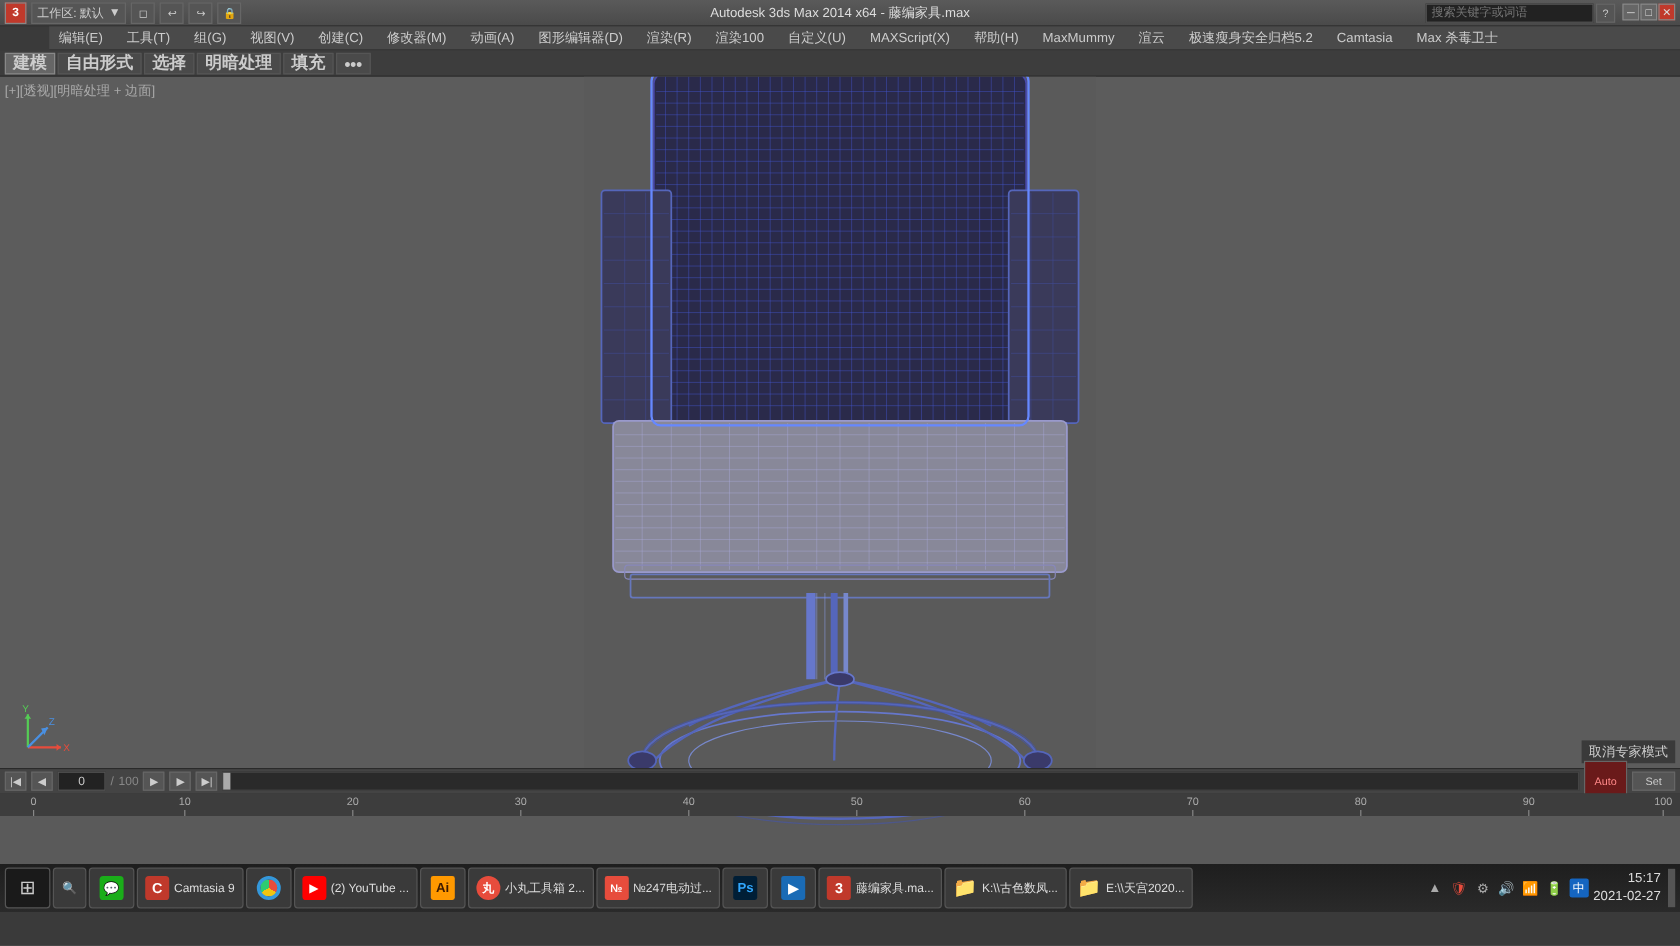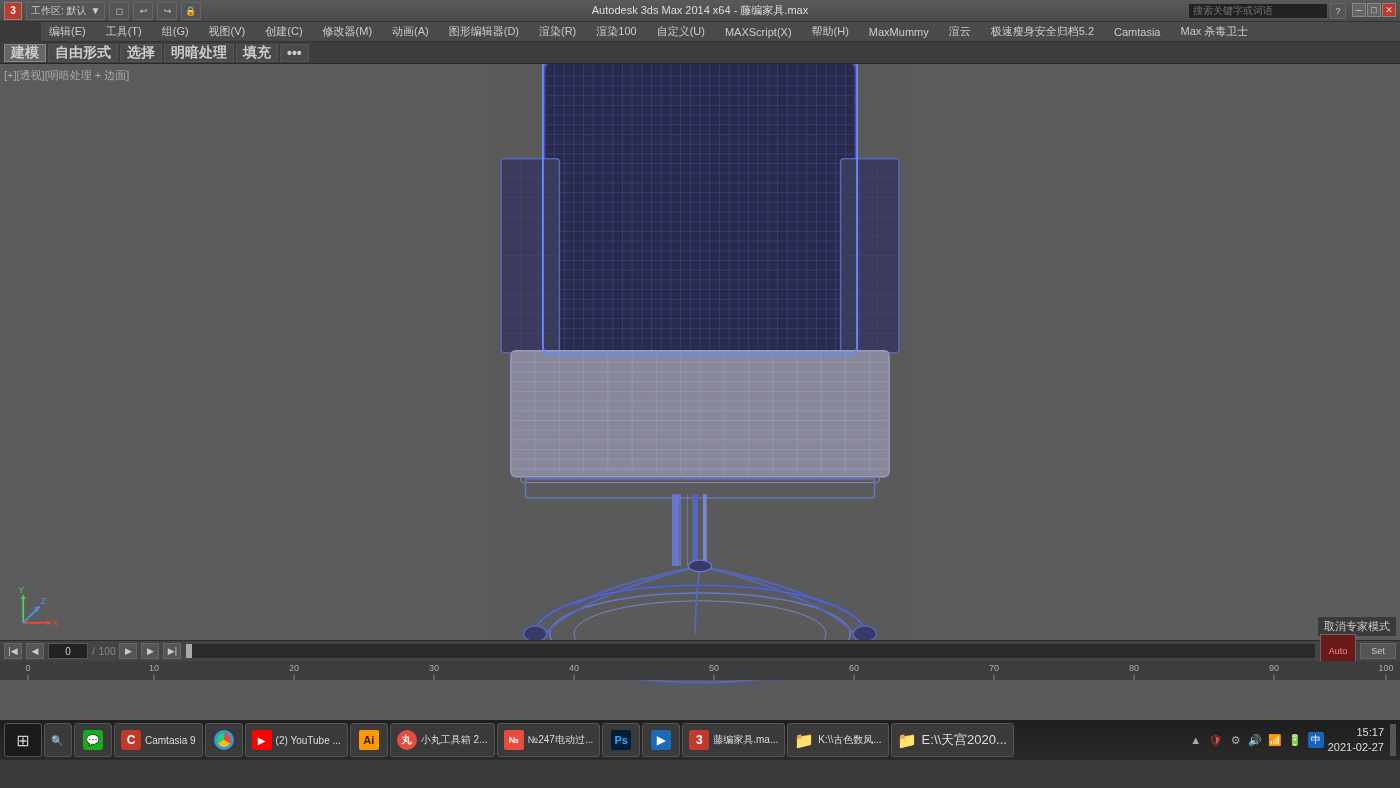--- a/index.html
+++ b/index.html
@@ -627,21 +627,21 @@
     <span style="font-size:10px;color:#ddd;">藤编家具.ma...</span>
   </div>
 
   <div class="taskbar-btn">
     <div class="taskbar-icon" style="font-size:16px;">📁</div>
     <span style="font-size:10px;color:#ddd;">K:\\古色数凤...</span>
   </div>
 
   <div class="taskbar-btn">
     <div class="taskbar-icon" style="font-size:16px;">📁</div>
-    <span style="font-size:13px;color:#ddd;">E:\\天宫2020...</span>
+    <span style="font-size:10px;color:#ddd;">E:\\天宫2020...</span>
   </div>
 
   <div id="taskbar-right">
 
     <div class="systray-icon">▲</div>
     <div class="systray-icon" style="color:#e74c3c;">🛡</div>
     <div class="systray-icon">⚙</div>
     <div class="systray-icon">🔊</div>
     <div class="systray-icon">📶</div>
     <div class="systray-icon">🔋</div>

